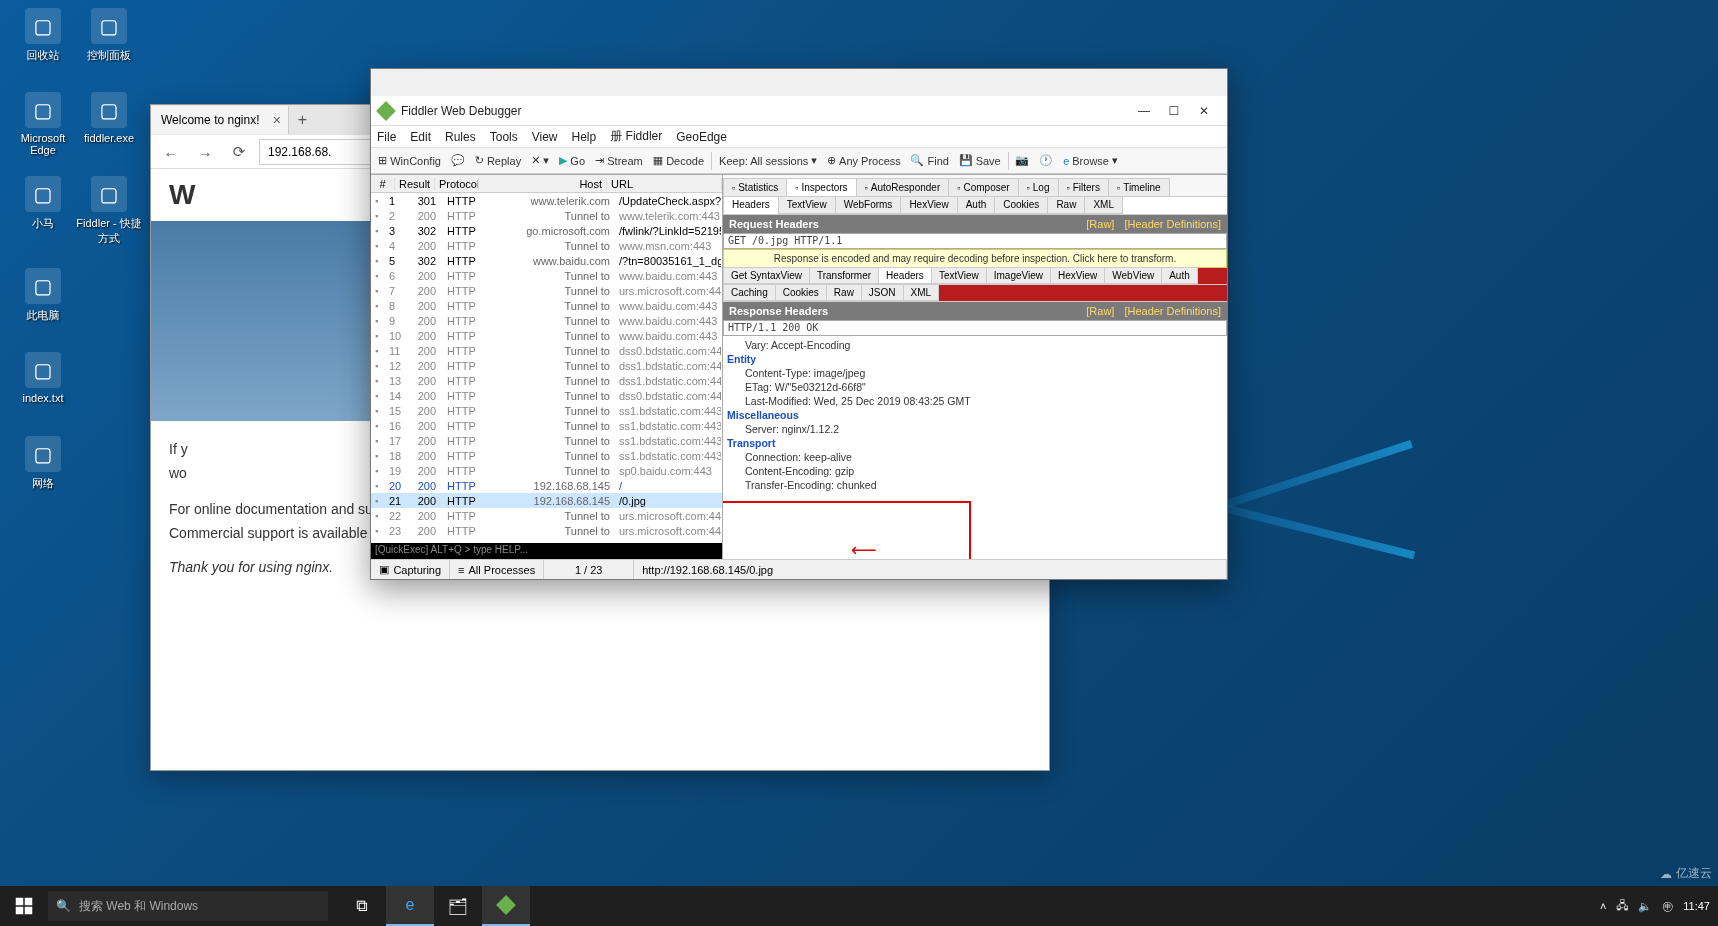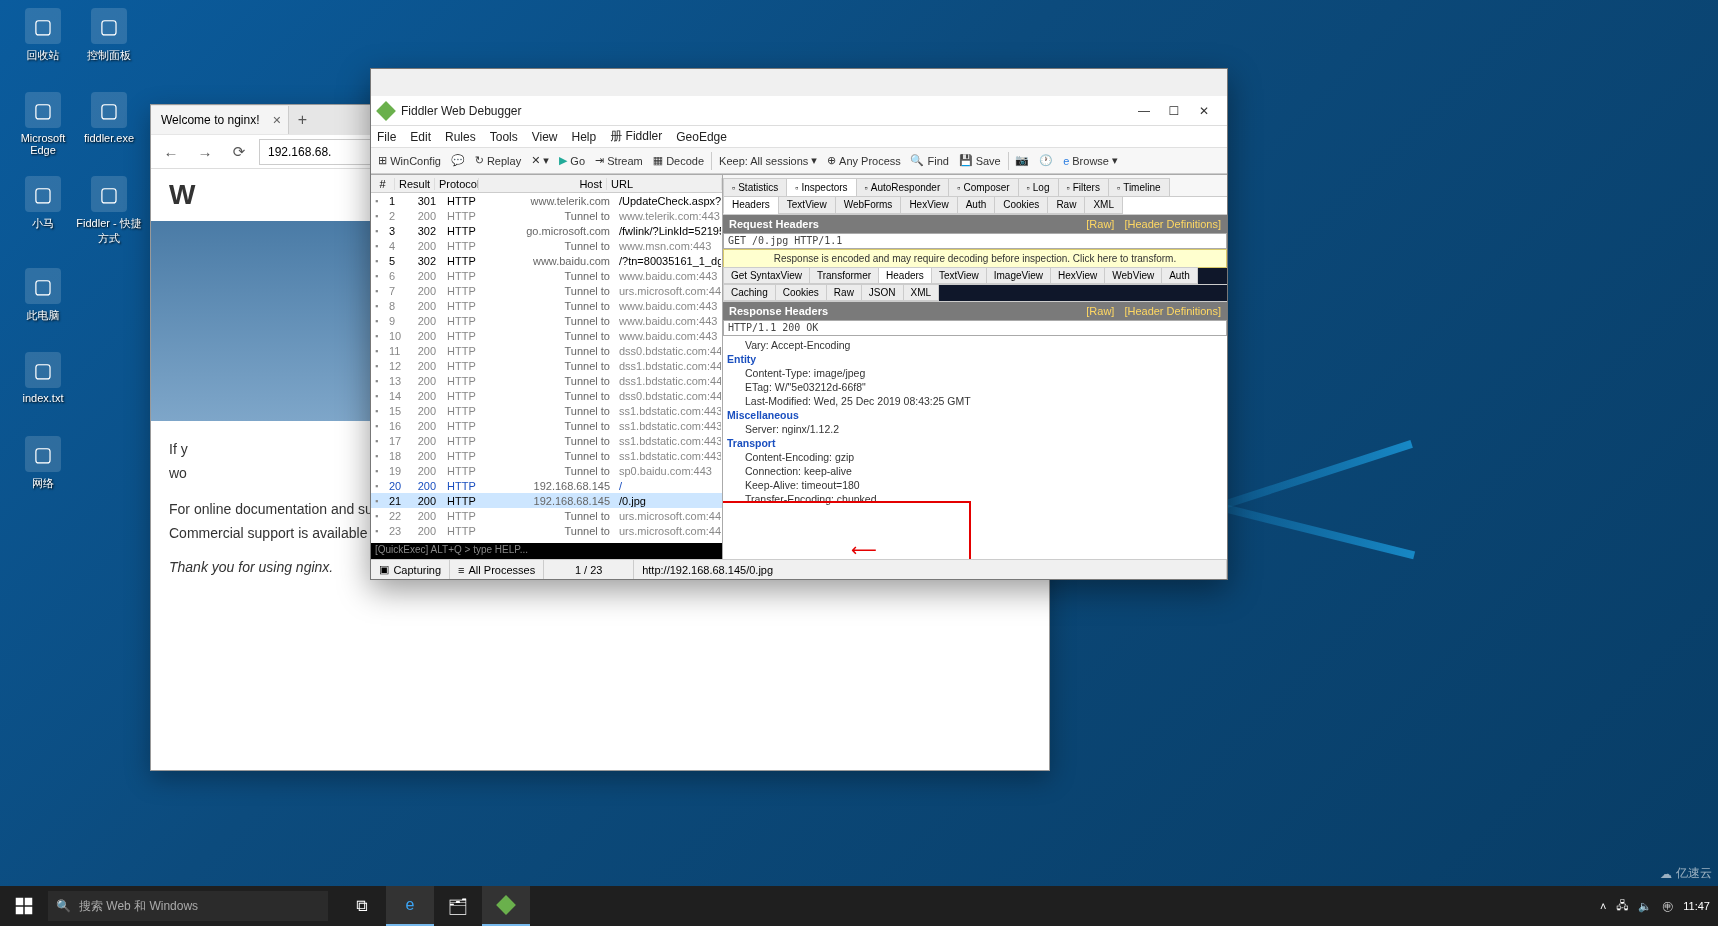--- a/index.html
+++ b/index.html
@@ -73,21 +73,21 @@
 .fid-sub-tabs { height:18px; display:flex; border-bottom:1px solid #ccc; background:#fff; }
 .fid-sub-tabs .st { padding:2px 8px; border:1px solid #ccc; border-top:none; margin-right:-1px; background:#ececec; font-size:10px; }
 .fid-sub-tabs .st.active { background:#fff; border-bottom-color:#fff; }
 .fid-hdr-bar { height:18px; background:#7a7a7a; color:#fff; display:flex; align-items:center; padding:9px 6px; font-weight:bold; }
 .fid-hdr-bar .links { margin-left:auto; color:#ffd863; font-weight:normal; display:flex; gap:10px; }
 .fid-raw-line { height:16px; background:#fff; border:1px solid #aaa; font-family:Consolas,monospace; font-size:10px; padding:1px 4px; color:#444; }
 .fid-tree { padding: 2px 4px; font-size:10.5px; line-height:14px; background:#fff; }
 .fid-tree .grp { font-weight:bold; color:#1a4fbf; }
 .fid-tree .itm { padding-left:18px; color:#333; }
 .fid-yellow { background:#ffffcf; border:1px solid #d8c96a; padding:3px 6px; font-size:10px; color:#333; text-align:center; }
-.fid-resp-tabs { display:flex; border-bottom:1px solid #ccc; background:#0f172a; flex-wrap:wrap; }
+.fid-resp-tabs { display:flex; border-bottom:1px solid #ccc; background:#b91c1c; flex-wrap:wrap; }
 .fid-resp-tabs .st { padding:2px 7px; border:1px solid #ccc; margin:-1px -1px 0 0; background:#ececec; font-size:10px; }
 .fid-resp-tabs .st.active { background:#fff; }
 .red-box { position:absolute; border:2px solid #e40000; pointer-events:none; }
 .red-arrow { position:absolute; color:#e40000; font-size:18px; pointer-events:none; }
 
 
 .taskbar { position:absolute; bottom:0; left:0; right:0; height:40px; background:#1f1f1f; display:flex; align-items:center; }
 .start-btn { width:48px; height:40px; display:flex; align-items:center; justify-content:center; color:#fff; }
 .start-btn svg { width:18px; height:18px; }
 .search-box { width:280px; height:30px; background:#2b2b2b; display:flex; align-items:center; padding:0 8px; color:#aaa; font-size:12px; gap:8px; }
@@ -493,23 +493,22 @@
       <div class="fid-raw-line">HTTP/1.1 200 OK</div>
       <div class="fid-tree" id="resp-tree">
           <div class="itm">Vary: Accept-Encoding</div>
           <div class="grp">Entity</div>
           <div class="itm">Content-Type: image/jpeg</div>
           <div class="itm">ETag: W/"5e03212d-66f8"</div>
           <div class="itm">Last-Modified: Wed, 25 Dec 2019 08:43:25 GMT</div>
           <div class="grp">Miscellaneous</div>
           <div class="itm">Server: nginx/1.12.2</div>
           <div class="grp">Transport</div>
+          <div class="itm">Connection: keep-alive</div>
           <div class="itm">Content-Encoding: gzip</div>
-          <div class="itm">Connection: keep-alive</div>
-          <div class="itm">Keep-Alive: timeout=180</div>
           <div class="itm">Transfer-Encoding: chunked</div>
         </div>
 
       <div class="red-box" style="left:-2px; top:326px; width:250px; height:108px"></div>
       <div class="red-arrow" style="left:128px; top:364px">⟵</div>
     </div>
   </div>
 
   <div class="fid-status">
     <div class="cell">

